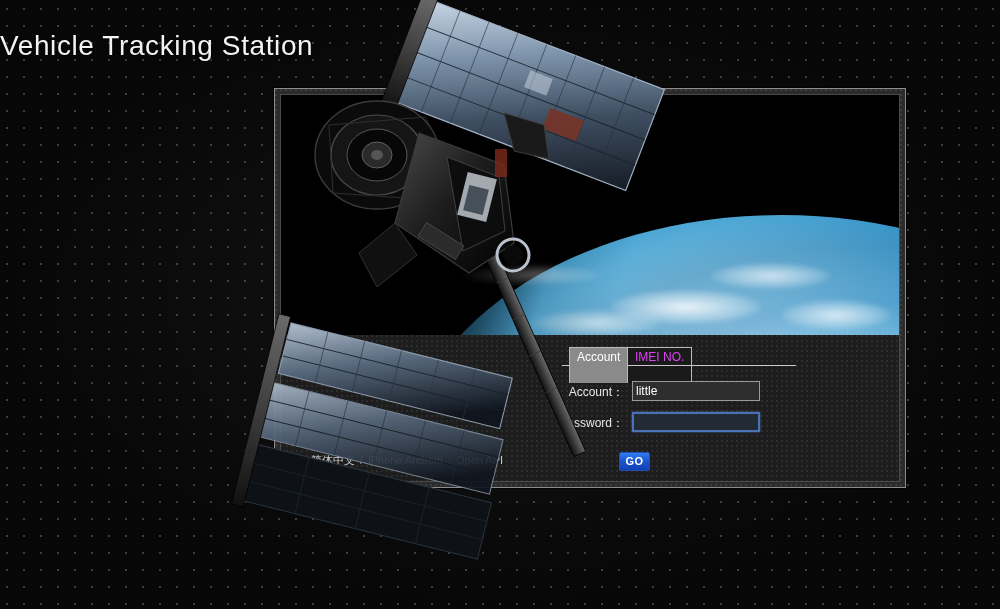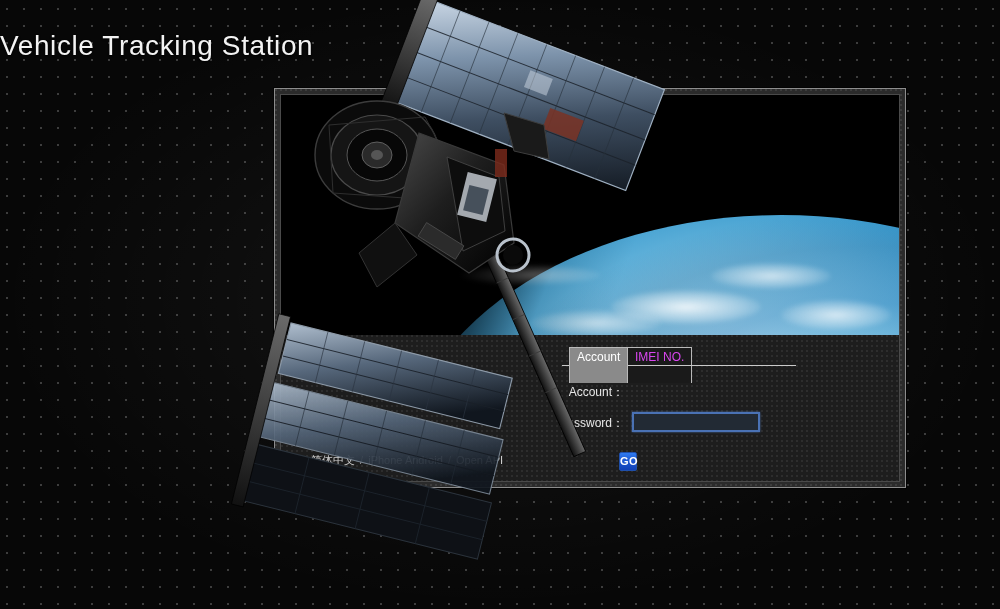--- a/index.html
+++ b/index.html
@@ -238,21 +238,21 @@
   .field-input.focused {
     background: #222a34;
     border: 2px solid #4a72b5;
     box-shadow: 0 0 2px rgba(90,140,220,0.7);
   }
 
   #go-button {
     position: absolute;
     left: 338px;
     top: 117px;
-    width: 18px;
+    width: 31px;
     height: 19px;
     box-sizing: border-box;
     border: 1px solid #1f4faa;
     border-radius: 2px;
     background: linear-gradient(180deg, #2f7bf0 0%, #1b54cf 50%, #1140b5 100%);
     color: #ffffff;
     font-family: "Liberation Sans", sans-serif;
     font-size: 11px;
     font-weight: bold;
     letter-spacing: 0.4px;
@@ -438,20 +438,21 @@
       <div id="form-area">
 
         <div id="tabs">
           <div class="tab active">Account</div>
           <div class="tab inactive">IMEI NO.</div>
         </div>
         <div id="tab-rule"></div>
 
         <div class="field-row" style="top:46px;">
           <div class="field-label">Account：</div>
+          <input class="field-input" type="text" value="little" style="">
         </div>
 
         <div class="field-row" style="top:77px;">
           <div class="field-label">Password：</div>
           <input class="field-input focused" type="password" value="" style="">
         </div>
 
         <button id="go-button">GO</button>
 
         <div id="panel-links">

